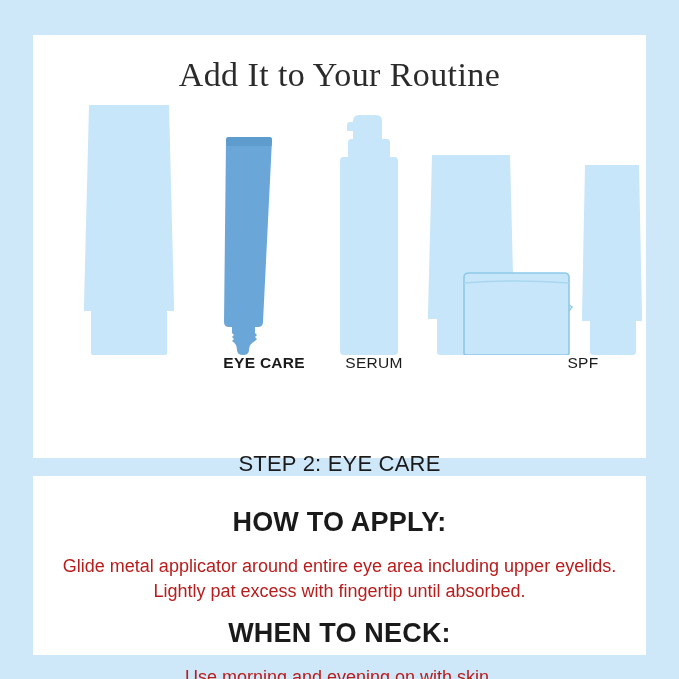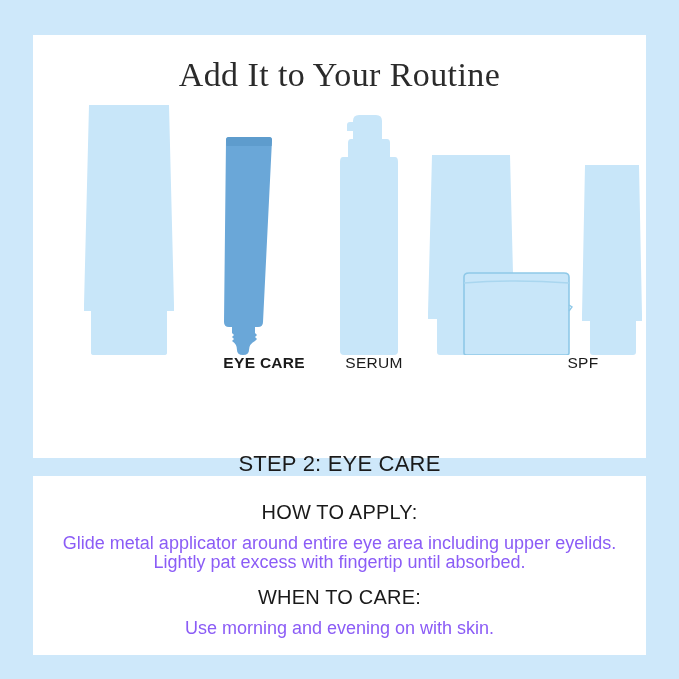--- a/index.html
+++ b/index.html
@@ -105,31 +105,31 @@
   .instructions {
     position: absolute;
     left: 0;
     top: 0;
     width: 613px;
     padding-top: 15px;
     box-sizing: border-box;
     text-align: center;
   }
   .inst-heading {
-    font-size: 20px;
-    font-weight: 400;
+    font-size: 27px;
+    font-weight: 700;
     color: #1a1a1a;
     letter-spacing: 0.2px;
-    margin: 10px;
+    margin: 16px;
   }
   .inst-body {
     font-size: 18px;
     font-weight: 400;
-    color: #8b5cf6;
-    line-height: 19px;
+    color: #b91c1c;
+    line-height: 25px;
     margin: 4px 0 0 0;
     padding: 0 16px;
   }
   .inst-block-2 { margin-top: 14px; }
 </style>
 </head>
 <body>
 
 <div class="page">
 
@@ -191,19 +191,19 @@
     <div class="step">STEP 2: EYE CARE</div>
 
   </div>
 
   <div class="panel-bottom">
     <div class="instructions">
 
       <p class="inst-heading">HOW TO APPLY:</p>
       <p class="inst-body">Glide metal applicator around entire eye area including upper eyelids. Lightly pat excess with fingertip until absorbed.</p>
 
-      <p class="inst-heading inst-block-2">WHEN TO CARE:</p>
+      <p class="inst-heading inst-block-2">WHEN TO NECK:</p>
       <p class="inst-body">Use morning and evening on with skin.</p>
 
     </div>
   </div>
 
 </div>
 
 </body></html>

